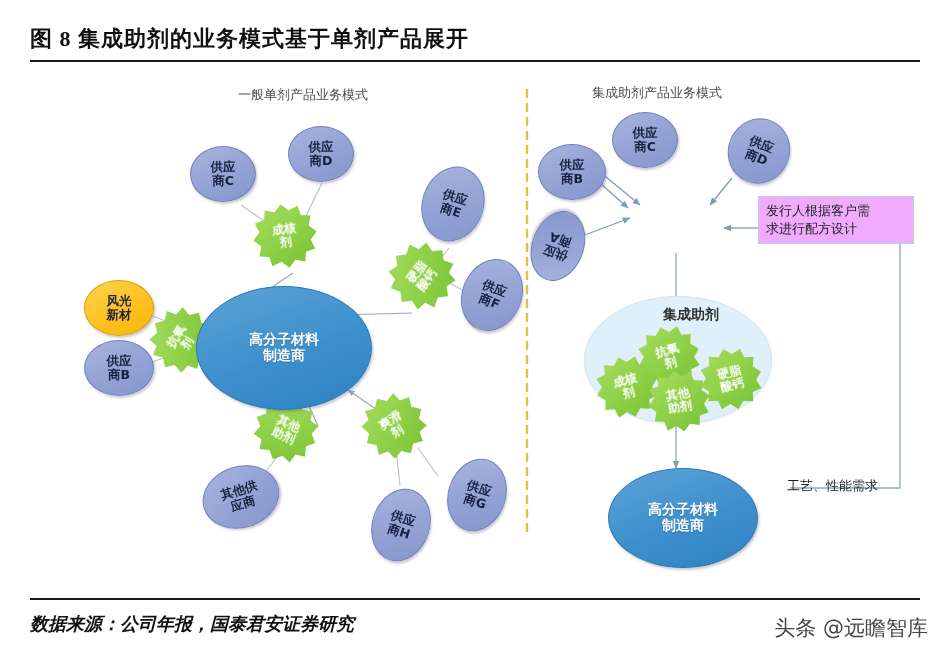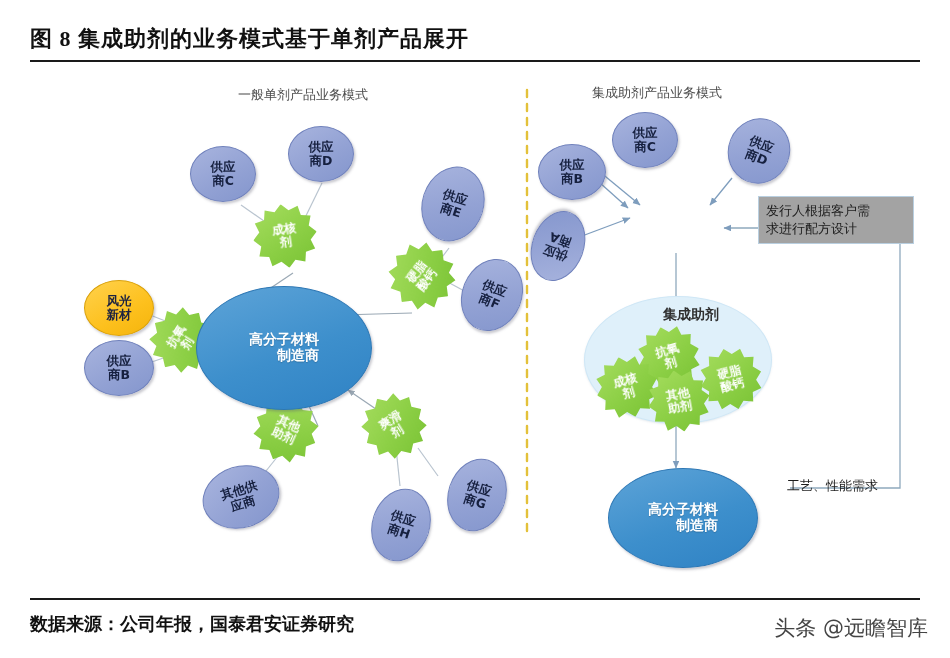--- a/index.html
+++ b/index.html
@@ -19,21 +19,21 @@
   }
   .rule-top{
     position:absolute;left:30px;top:60px;width:890px;height:2px;background:#1a1a1a;
   }
   .rule-bottom{
     position:absolute;left:30px;top:598px;width:890px;height:2px;background:#1a1a1a;
   }
   .source{
     position:absolute;left:30px;top:612px;
     font-family:"Liberation Serif","DejaVu Serif",serif;
-    font-weight:bold;font-size:18px;color:#111;white-space:nowrap;
+    font-weight:bold;font-style:italic;font-size:18px;color:#111;white-space:nowrap;
   }
   .watermark{
     position:absolute;right:22px;top:614px;
     font-size:21px;font-weight:normal;color:#2b2b2b;white-space:nowrap;
     font-family:"DejaVu Sans",sans-serif;
     opacity:.88;
   }
 
   
   .canvas{position:absolute;left:0;top:68px;width:782px;height:525px;}
@@ -69,21 +69,20 @@
   .issuer{
     background:linear-gradient(150deg,#fadcc2 0%,#f7cfab 60%,#f5c79c 100%);
     border:1px solid #e4b189;
     color:#20242c;font-size:14px;font-weight:bold;
   }
   .maker{
     background:linear-gradient(160deg,#5ea4d8 0%,#3d8fcc 55%,#2f82c4 100%);
     border:1px solid #2d77b4;
     color:#ffffff;font-size:14px;font-weight:bold;
     text-shadow:0 1px 1px rgba(0,0,0,.18);
-    text-align:right;
   }
   .cluster-oval{
     background:#dff0fa;
     border:1px solid #cfe7f6;
     border-radius:50%;
     box-shadow:0 1px 2px rgba(120,150,170,.18);
   }
   .cluster-title{
     position:absolute;font-size:14px;font-weight:bold;color:#303030;
     white-space:nowrap;font-family:"DejaVu Sans",sans-serif;
@@ -105,21 +104,21 @@
       50% 0%, 61% 11%, 76% 6%, 79% 21%, 94% 24%, 89% 39%, 100% 50%,
       89% 61%, 94% 76%, 79% 79%, 76% 94%, 61% 89%, 50% 100%, 39% 89%,
       24% 94%, 21% 79%, 6% 76%, 11% 61%, 0% 50%, 11% 39%, 6% 24%,
       21% 21%, 24% 6%, 39% 11%);
     filter:drop-shadow(1px 1.5px 1px rgba(80,110,60,.35));
   }
   .star span{display:block;}
 
   .callout{
     position:absolute;box-sizing:border-box;
-    border:1px solid #b9cfe0;background:#a3a3a3;
+    border:1px solid #b9cfe0;background:#f0abfc;
     font-size:13px;color:#1d1d1d;line-height:1.35;
     padding:5px 7px;text-align:left;white-space:pre-line;
     font-family:"DejaVu Sans",sans-serif;
   }
 </style>
 </head>
 <body>
 
 <div class="page">
 

